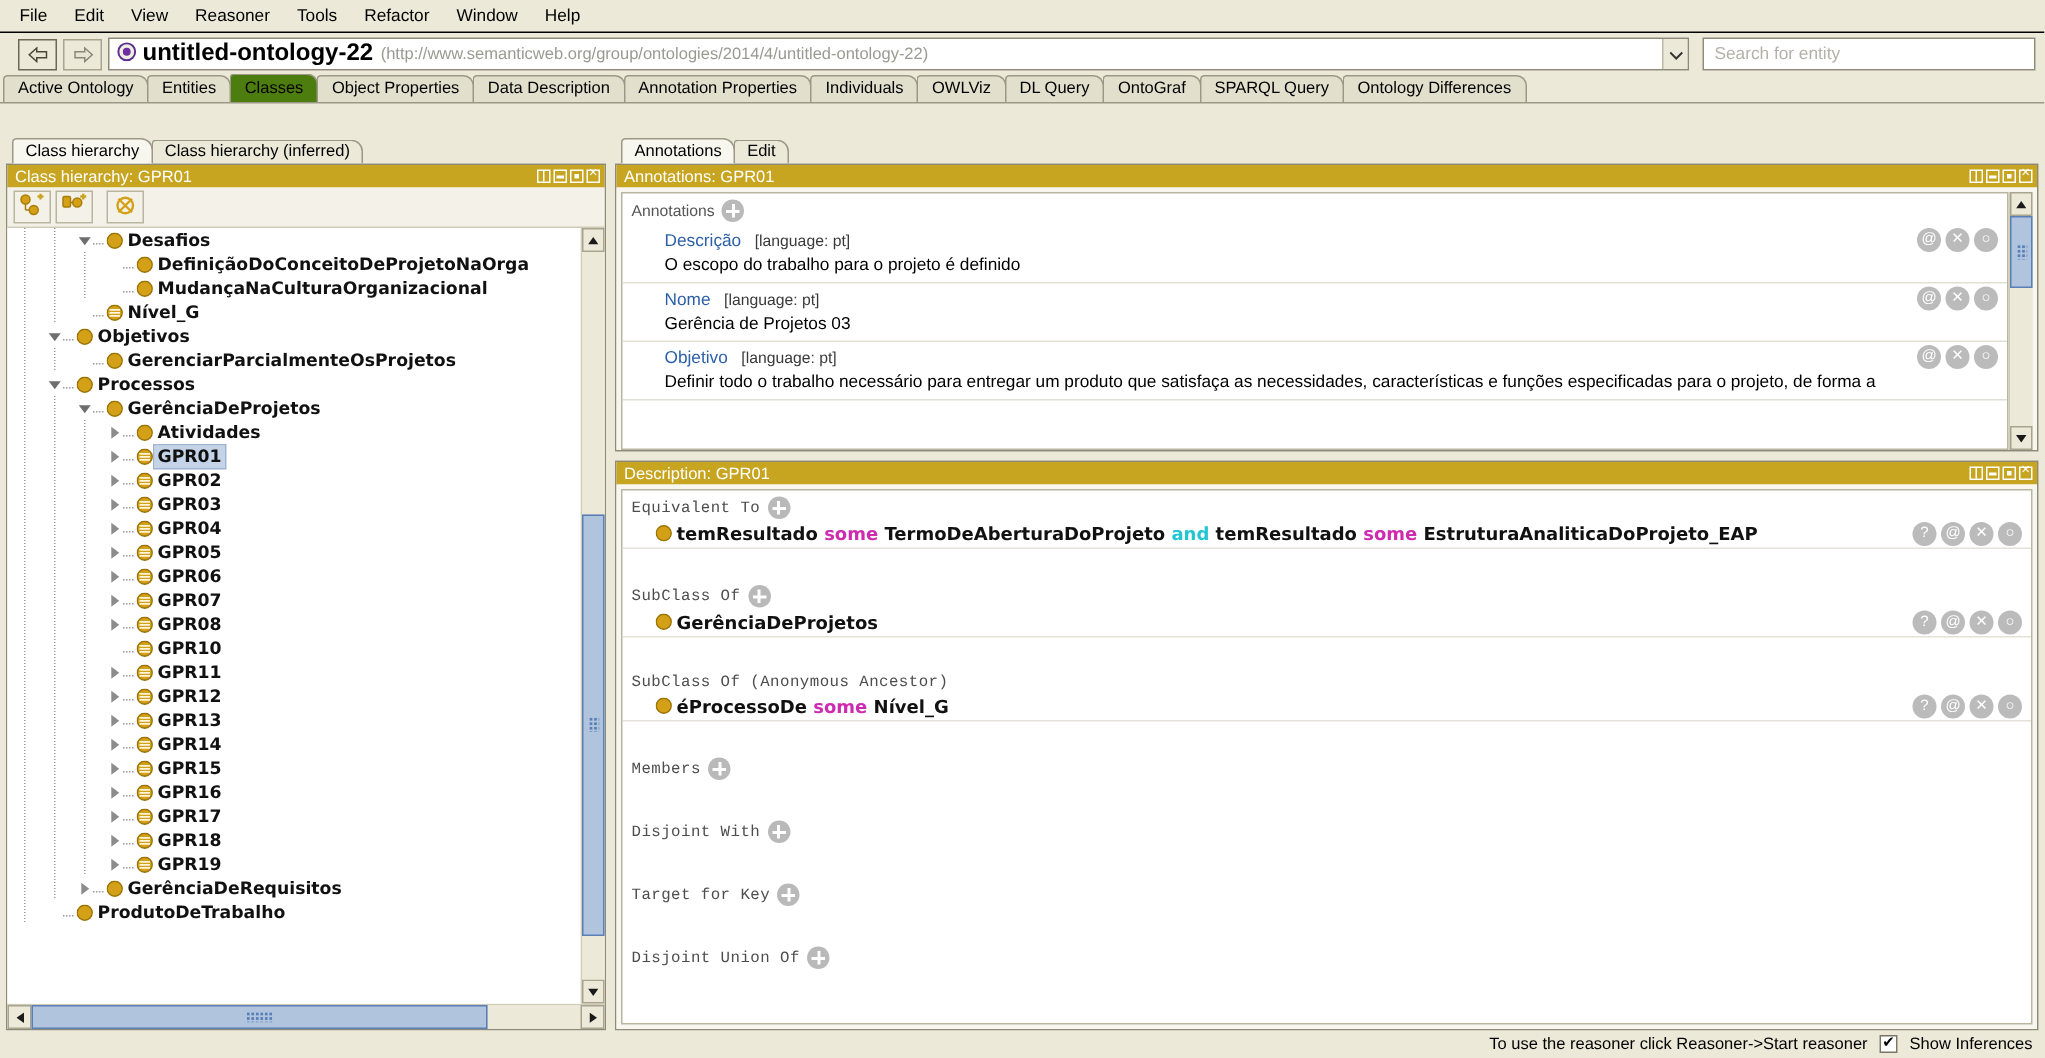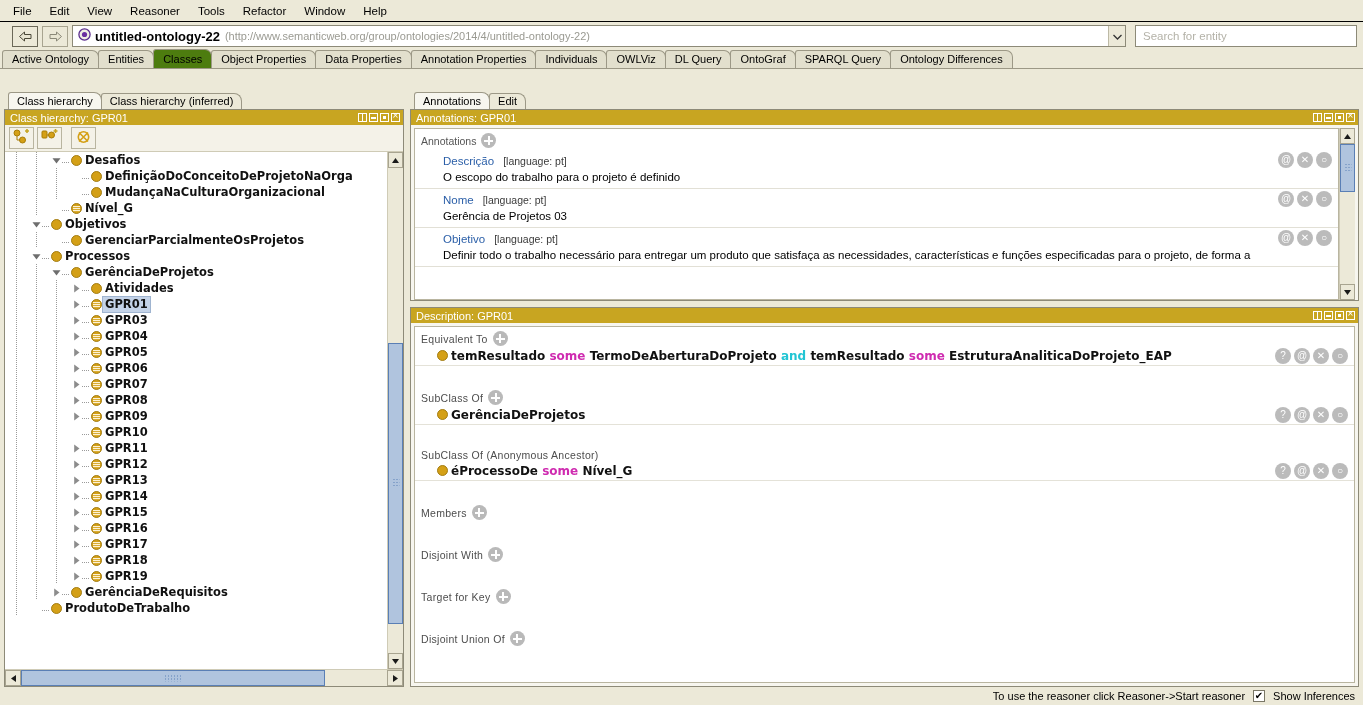--- a/index.html
+++ b/index.html
@@ -36,21 +36,21 @@
     justify-content: center; cursor: pointer;
   }
   .navbtn:first-of-type { border-color: #6b6858; }
   .navbtn svg { display: block; }
   .urlbox {
     flex: 1; height: 22px; background: #fff; border: 1px solid #8d8a78;
     display: flex; align-items: center; padding: 0 3px;
     position: relative; overflow: hidden;
   }
   .ontoicon { flex: 0 0 auto; margin: 0 4px 0 2px; }
-  .urlname { font-weight: bold; font-size: 13px; color: #000; white-space: nowrap;
+  .urlname { font-weight: bold; font-size: 16px; color: #000; white-space: nowrap;
              font-family: "Liberation Sans", sans-serif; }
   .urlpath { font-size: 11px; color: #9a9a92; white-space: nowrap; margin-left: 5px;
              font-family: "Liberation Sans", sans-serif; }
   .urlarrow {
     position: absolute; right: 0; top: 0; bottom: 0; width: 17px;
     background: #ece9d8; border-left: 1px solid #bdb9a5;
     display: flex; align-items: center; justify-content: center; cursor: pointer;
   }
   .searchbox {
     width: 222px; height: 22px; background: #fff; border: 1px solid #8d8a78;
@@ -191,21 +191,21 @@
     width: 16px; height: 16px; border-radius: 50%; background: #bbbbbb; color: #fff;
     display: flex; align-items: center; justify-content: center; font-size: 10px;
     cursor: pointer; font-family: "Liberation Sans", sans-serif; line-height: 1;
   }
 
   
   .descbody { flex: 1; background: #f7f6ef; padding: 3px 3px 3px 3px; display: flex; min-height: 0; }
   .descinner { flex: 1; background: #fff; border: 1px solid #b9b5a0; overflow: hidden; min-width: 0; }
   .descsec { position: relative; }
   .sechdr { display: flex; align-items: center; gap: 5px; padding: 4px 0 1px 6px; }
-  .sechdr .cap { font-size: 10.5px; color: #4d4d4d; font-family: Liberation Sans, sans-serif; letter-spacing: .3px; }
+  .sechdr .cap { font-size: 10.5px; color: #4d4d4d; font-family: Liberation Mono, monospace; letter-spacing: .3px; }
   .axrow {
     display: flex; align-items: center; padding: 1px 0 2px 22px;
     border-bottom: 1px solid #e4e2d8; min-height: 19px; position: relative;
   }
   .ax { font-size: 12px; font-weight: bold; font-family: "DejaVu Sans", sans-serif; white-space: nowrap; }
   .ax .kw { color: #cf2bb0; font-weight: bold; }
   .ax .kw2 { color: #21c5d4; font-weight: bold; }
   .ax .ent { color: #111; font-weight: bold; }
   .axicons { position: absolute; right: 6px; top: 1px; display: flex; gap: 3px; }
 
@@ -276,21 +276,21 @@
     <div class="searchbox">
       <input type="text" placeholder="Search for entity" style="">
     </div>
   </div>
 
   <div class="tabstrip" id="maintabs">
       <div class="tab">Active Ontology</div>
       <div class="tab">Entities</div>
       <div class="tab active">Classes</div>
       <div class="tab">Object Properties</div>
-      <div class="tab">Data Properties</div>
+      <div class="tab">Data Description</div>
       <div class="tab">Annotation Properties</div>
       <div class="tab">Individuals</div>
       <div class="tab">OWLViz</div>
       <div class="tab">DL Query</div>
       <div class="tab">OntoGraf</div>
       <div class="tab">SPARQL Query</div>
       <div class="tab">Ontology Differences</div>
     </div>
 
   <div class="body">
@@ -541,20 +541,43 @@
                     <line x1="0" y1="1.5" x2="8" y2="1.5" stroke="#9a9a9a" stroke-width="1" stroke-dasharray="1,1"></line>
                   </svg></span>
                 <span class="cicon">
                   <svg width="11" height="11" viewBox="0 0 11 11">
                     <circle cx="5.5" cy="5.5" r="5" fill="#d4a017" stroke="#9c7406" stroke-width="0.9"></circle>
                     <line x1="2" y1="3.6" x2="9" y2="3.6" stroke="#fff7df" stroke-width="1.1"></line>
                     <line x1="2" y1="5.6" x2="9" y2="5.6" stroke="#fff7df" stroke-width="1.1"></line>
                     <line x1="2" y1="7.6" x2="9" y2="7.6" stroke="#fff7df" stroke-width="1.1"></line>
                   </svg>
                 </span>
+                <span class="lbl">GPR02</span>
+              </div>
+              <div class="tnode">
+                <span class="vguide" style="left: 11px;"></span>
+                <span class="vguide" style="left: 31px;"></span>
+                <span class="vguide" style="left: 51px;"></span>
+                <span style="flex: 0 0 66px;"></span>
+                <span class="twist">
+                  <svg width="9" height="9" viewBox="0 0 9 9">
+                    <path d="M2.2 0.5 L7.5 4.5 L2.2 8.5 Z" fill="#8c8c8c"></path>
+                  </svg>
+                </span>
+                <span class="dash"><svg width="8" height="3" viewBox="0 0 8 3">
+                    <line x1="0" y1="1.5" x2="8" y2="1.5" stroke="#9a9a9a" stroke-width="1" stroke-dasharray="1,1"></line>
+                  </svg></span>
+                <span class="cicon">
+                  <svg width="11" height="11" viewBox="0 0 11 11">
+                    <circle cx="5.5" cy="5.5" r="5" fill="#d4a017" stroke="#9c7406" stroke-width="0.9"></circle>
+                    <line x1="2" y1="3.6" x2="9" y2="3.6" stroke="#fff7df" stroke-width="1.1"></line>
+                    <line x1="2" y1="5.6" x2="9" y2="5.6" stroke="#fff7df" stroke-width="1.1"></line>
+                    <line x1="2" y1="7.6" x2="9" y2="7.6" stroke="#fff7df" stroke-width="1.1"></line>
+                  </svg>
+                </span>
                 <span class="lbl">GPR03</span>
               </div>
               <div class="tnode">
                 <span class="vguide" style="left: 11px;"></span>
                 <span class="vguide" style="left: 31px;"></span>
                 <span class="vguide" style="left: 51px;"></span>
                 <span style="flex: 0 0 66px;"></span>
                 <span class="twist">
                   <svg width="9" height="9" viewBox="0 0 9 9">
                     <path d="M2.2 0.5 L7.5 4.5 L2.2 8.5 Z" fill="#8c8c8c"></path>
@@ -657,43 +680,20 @@
                   </svg></span>
                 <span class="cicon">
                   <svg width="11" height="11" viewBox="0 0 11 11">
                     <circle cx="5.5" cy="5.5" r="5" fill="#d4a017" stroke="#9c7406" stroke-width="0.9"></circle>
                     <line x1="2" y1="3.6" x2="9" y2="3.6" stroke="#fff7df" stroke-width="1.1"></line>
                     <line x1="2" y1="5.6" x2="9" y2="5.6" stroke="#fff7df" stroke-width="1.1"></line>
                     <line x1="2" y1="7.6" x2="9" y2="7.6" stroke="#fff7df" stroke-width="1.1"></line>
                   </svg>
                 </span>
                 <span class="lbl">GPR08</span>
-              </div>
-              <div class="tnode">
-                <span class="vguide" style="left: 11px;"></span>
-                <span class="vguide" style="left: 31px;"></span>
-                <span class="vguide" style="left: 51px;"></span>
-                <span style="flex: 0 0 66px;"></span>
-                <span class="twist">
-                  <svg width="9" height="9" viewBox="0 0 9 9">
-                    <path d="M2.2 0.5 L7.5 4.5 L2.2 8.5 Z" fill="#8c8c8c"></path>
-                  </svg>
-                </span>
-                <span class="dash"><svg width="8" height="3" viewBox="0 0 8 3">
-                    <line x1="0" y1="1.5" x2="8" y2="1.5" stroke="#9a9a9a" stroke-width="1" stroke-dasharray="1,1"></line>
-                  </svg></span>
-                <span class="cicon">
-                  <svg width="11" height="11" viewBox="0 0 11 11">
-                    <circle cx="5.5" cy="5.5" r="5" fill="#d4a017" stroke="#9c7406" stroke-width="0.9"></circle>
-                    <line x1="2" y1="3.6" x2="9" y2="3.6" stroke="#fff7df" stroke-width="1.1"></line>
-                    <line x1="2" y1="5.6" x2="9" y2="5.6" stroke="#fff7df" stroke-width="1.1"></line>
-                    <line x1="2" y1="7.6" x2="9" y2="7.6" stroke="#fff7df" stroke-width="1.1"></line>
-                  </svg>
-                </span>
-                <span class="lbl">GPR09</span>
               </div>
               <div class="tnode">
                 <span class="vguide" style="left: 11px;"></span>
                 <span class="vguide" style="left: 31px;"></span>
                 <span class="vguide" style="left: 51px;"></span>
                 <span style="flex: 0 0 66px;"></span>
                 <span class="twist"></span>
                 <span class="dash"><svg width="8" height="3" viewBox="0 0 8 3">
                     <line x1="0" y1="1.5" x2="8" y2="1.5" stroke="#9a9a9a" stroke-width="1" stroke-dasharray="1,1"></line>
                   </svg></span>

